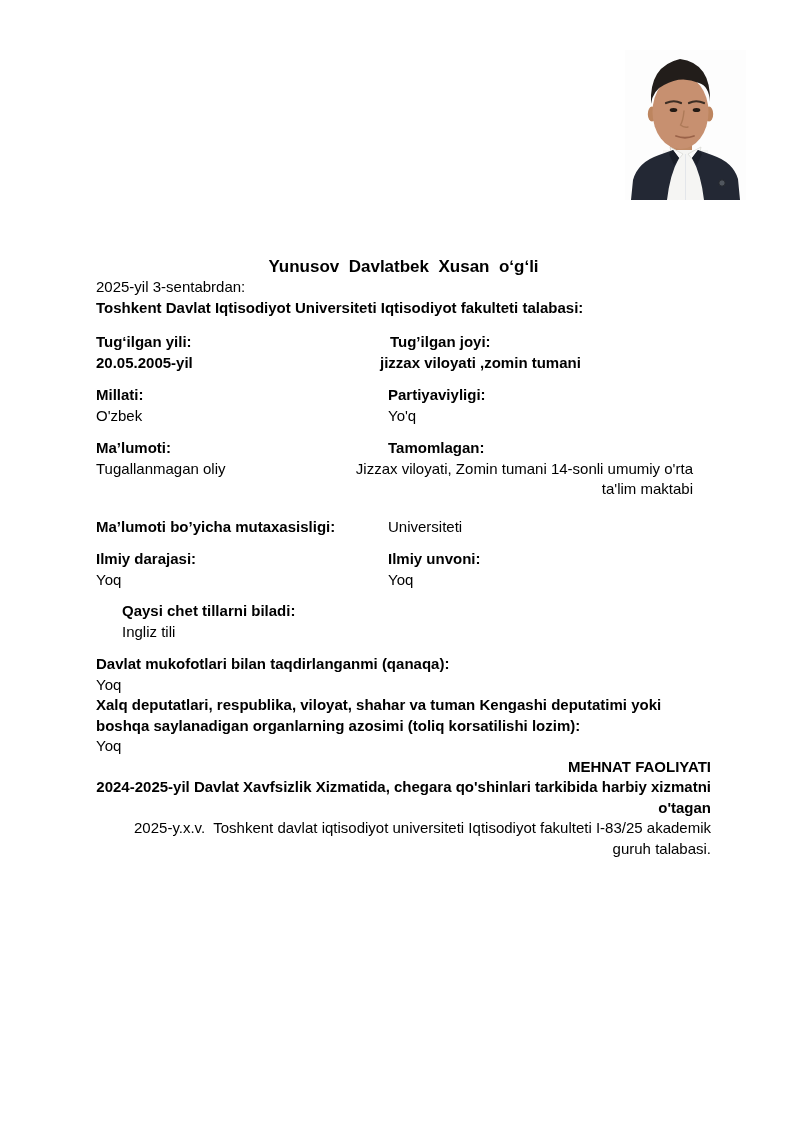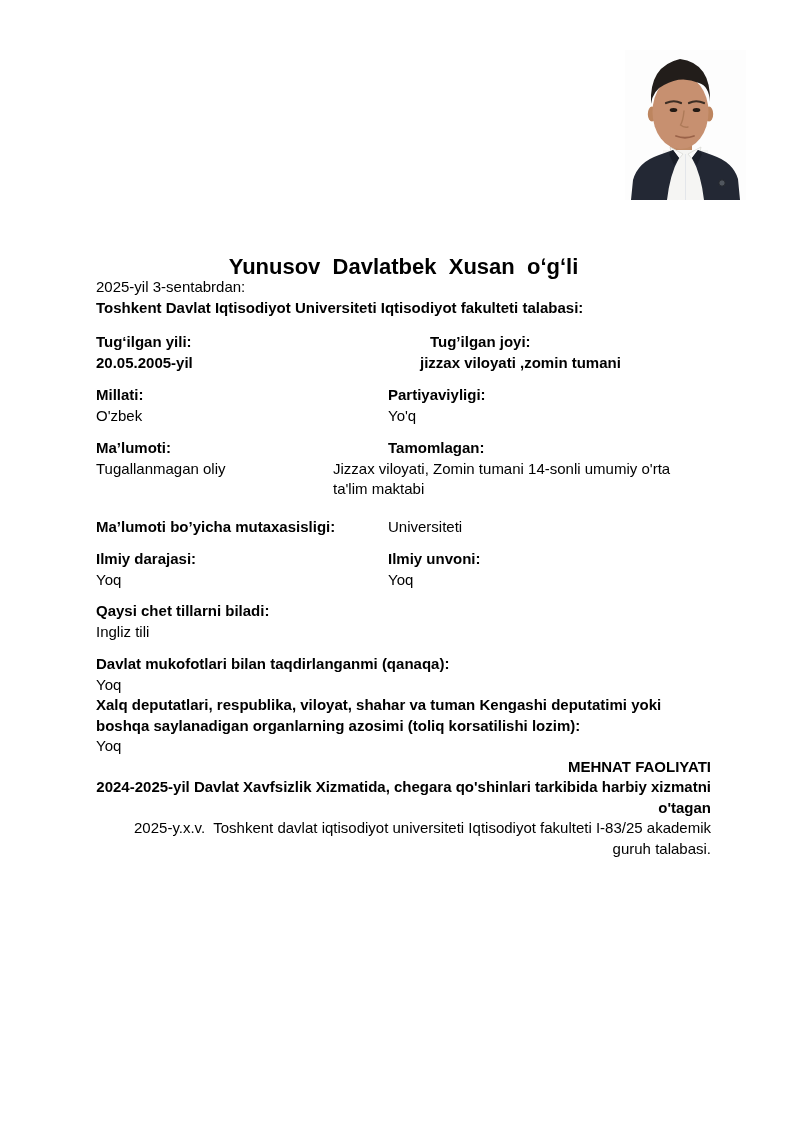--- a/index.html
+++ b/index.html
@@ -9,31 +9,31 @@
     background:#ffffff;
     font-family:"Liberation Sans", sans-serif;
     color:#000000;
     font-size:15px;
     line-height:20.5px;
     overflow:hidden;
   }
   .photo { position:absolute; left:625px; top:50px; width:121px; height:150px; }
   .photo svg { display:block; width:100%; height:100%; }
   .content { position:absolute; left:96px; top:256px; width:615px; }
-  .title { text-align:center; font-weight:700; font-size:22px; line-height:21px; }
+  .title { text-align:center; font-weight:700; font-size:17px; line-height:21px; }
   .bold { font-weight:700; }
   .prewrap { white-space:pre-wrap; }
   .row { display:grid; grid-template-columns:292px 323px; align-items:start; }
   .mt14 { margin-top:14px; }
   .mt12 { margin-top:12px; }
   .mt17 { margin-top:17px; }
-  .mt11 { margin-top:11px; }
-  .indent2 { padding-left:2px;margin-left:40px; }
+  .mt11 { margin-top:11px;margin-left:26px; }
+  .indent2 { padding-left:2px; }
   .center { text-align:right; }
-  .tamom-value { width:360px; margin-left:-55px; text-align:left; }
+  .tamom-value { width:360px; margin-left:-55px; text-align:right; }
 </style>
 </head>
 <body>
 
 <div class="page">
 
   <div class="photo">
     <svg viewBox="0 0 121 150" xmlns="http://www.w3.org/2000/svg">
       <rect x="0" y="0" width="121" height="150" fill="#fdfdfd"></rect>
 

